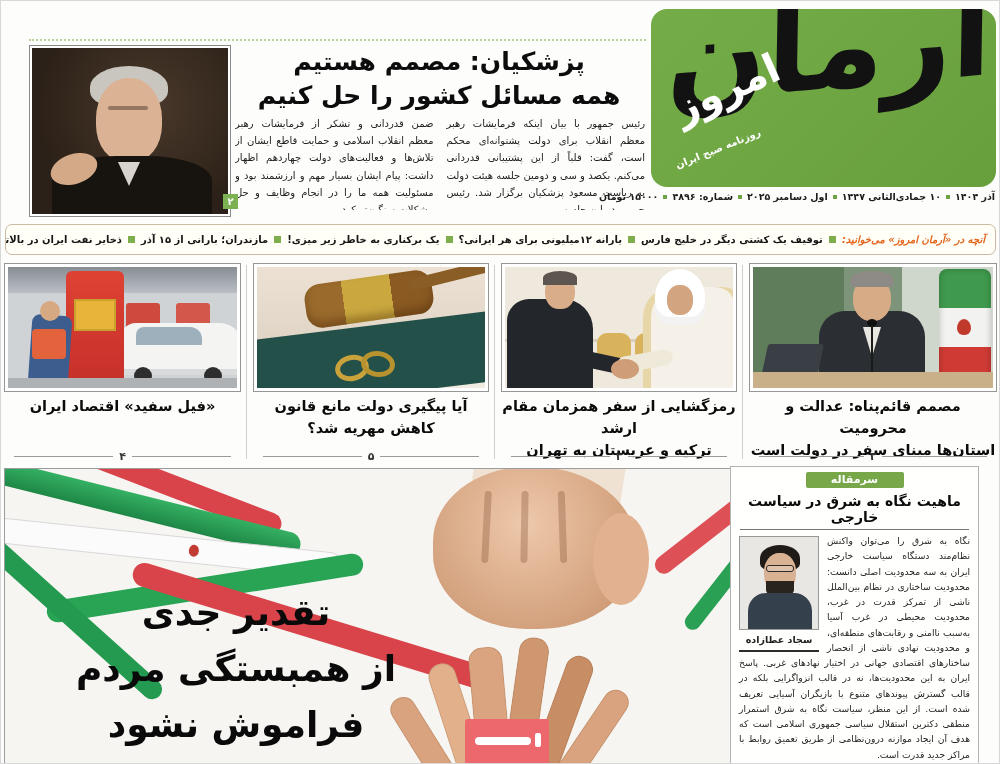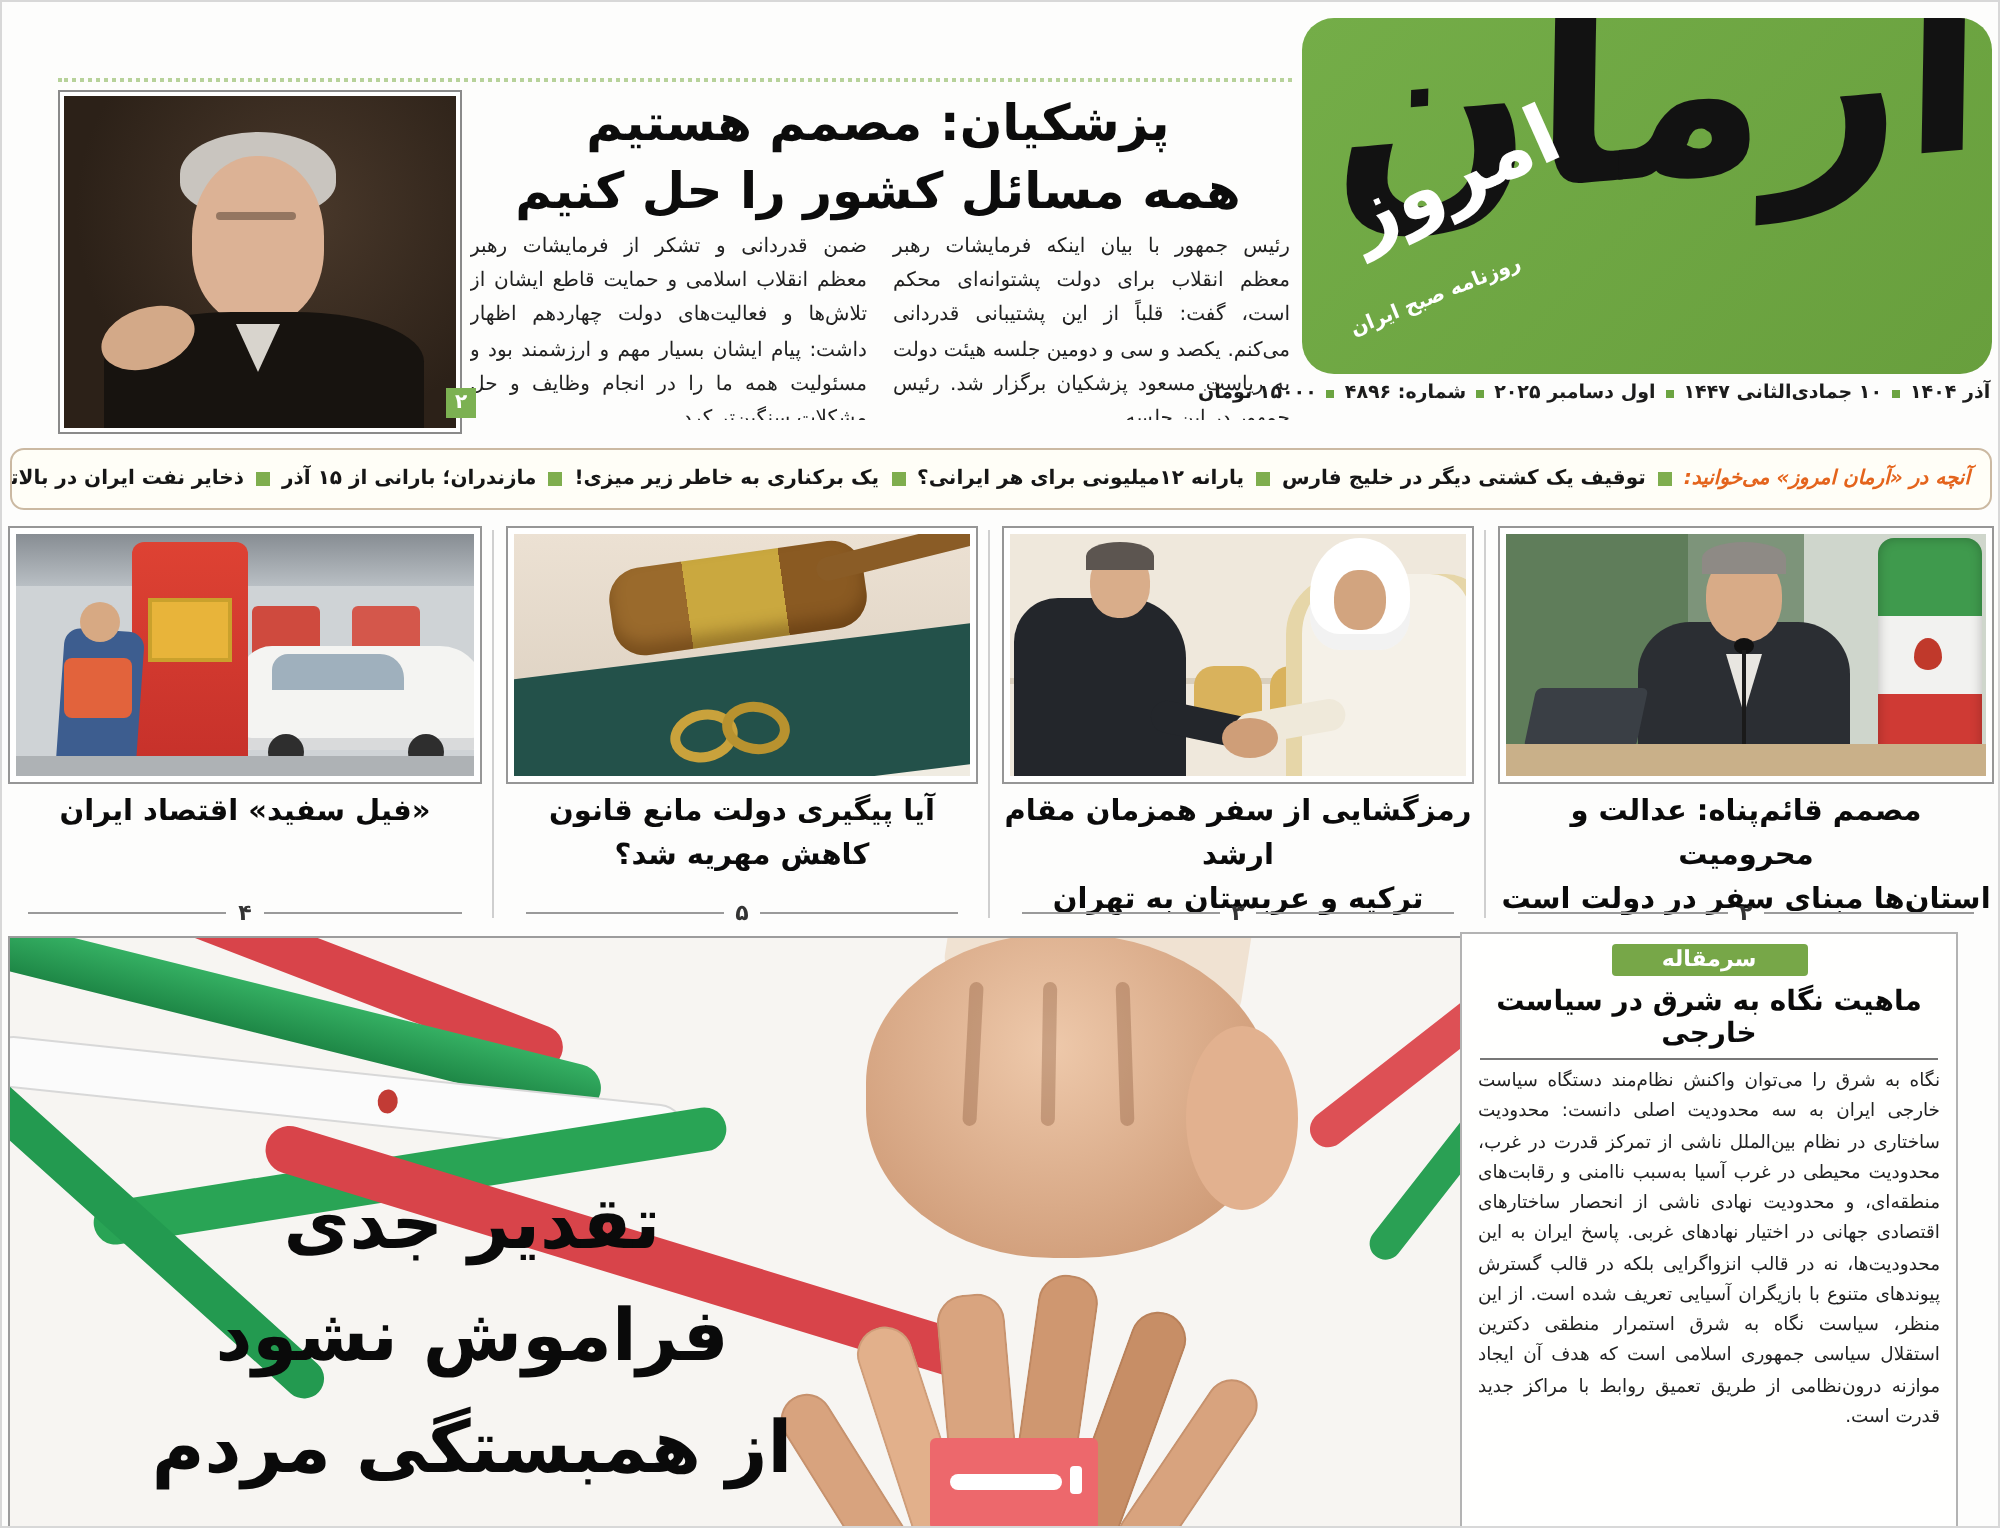--- a/index.html
+++ b/index.html
@@ -369,32 +369,43 @@
     <div class="f-fl f-fl3"></div>
     <div class="f-thumb"></div>
     <div class="f-arm fa3"></div>
     <div class="f-arm fa5"></div>
     <div class="f-arm fa1"></div>
     <div class="f-arm fa2"></div>
     <div class="f-arm fa4"></div>
     <div class="f-arm fa6"></div>
     <div class="f-headline">
       <div>تقدیر جدی</div>
+      <div>از همبستگی مردم</div>
       <div>فراموش نشود</div>
-      <div>از همبستگی مردم</div>
     </div>
     <div class="f-badge">
       <div class="bar"></div>
       <div class="tick"></div>
     </div>
   </div>
 
   <div class="abs editorial">
     <div class="ed-kicker">سرمقاله</div>
     <div class="ed-headline">ماهیت نگاه به شرق در سیاست خارجی</div>
     <div class="ed-rule"></div>
     <div class="ed-body">
+      <div class="ed-fig">
+        <div class="ed-img">
+          <div class="au-hair"></div>
+          <div class="au-face"></div>
+          <div class="au-glass"></div>
+          <div class="au-beard"></div>
+          <div class="au-suit"></div>
+        </div>
+        <div class="ed-author">سجاد عطازاده</div>
+        <div class="ed-underline"></div>
+      </div>
       <span>نگاه به شرق را می‌توان واکنش نظام‌مند دستگاه سیاست خارجی ایران به سه محدودیت اصلی دانست: محدودیت ساختاری در نظام بین‌الملل ناشی از تمرکز قدرت در غرب، محدودیت محیطی در غرب آسیا به‌سبب ناامنی و رقابت‌های منطقه‌ای، و محدودیت نهادی ناشی از انحصار ساختارهای اقتصادی جهانی در اختیار نهادهای غربی. پاسخ ایران به این محدودیت‌ها، نه در قالب انزواگرایی بلکه در قالب گسترش پیوندهای متنوع با بازیگران آسیایی تعریف شده است. از این منظر، سیاست نگاه به شرق استمرار منطقی دکترین استقلال سیاسی جمهوری اسلامی است که هدف آن ایجاد موازنه درون‌نظامی از طریق تعمیق روابط با مراکز جدید قدرت است.</span>
       
     </div>
   </div>
 
 </div>
 
 </body></html>

